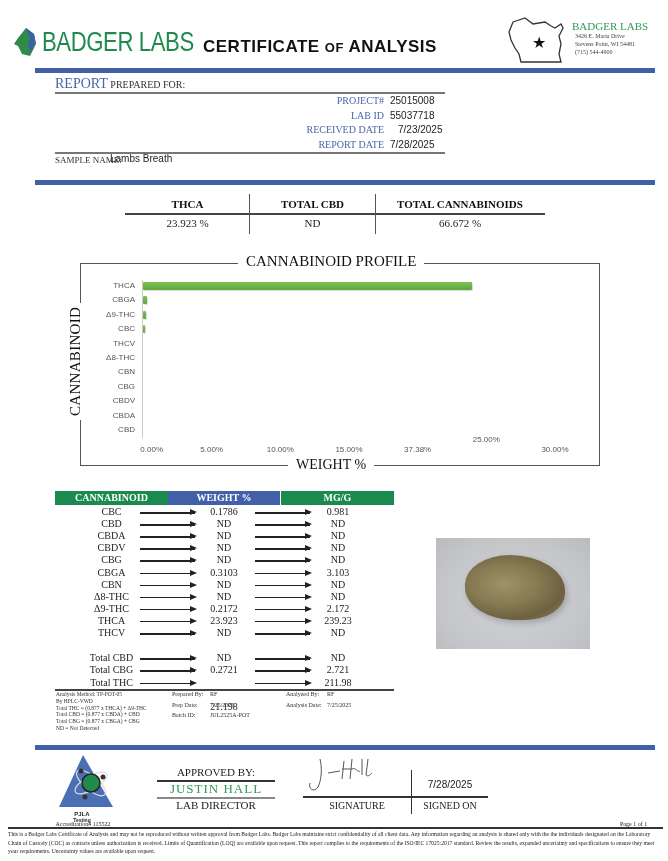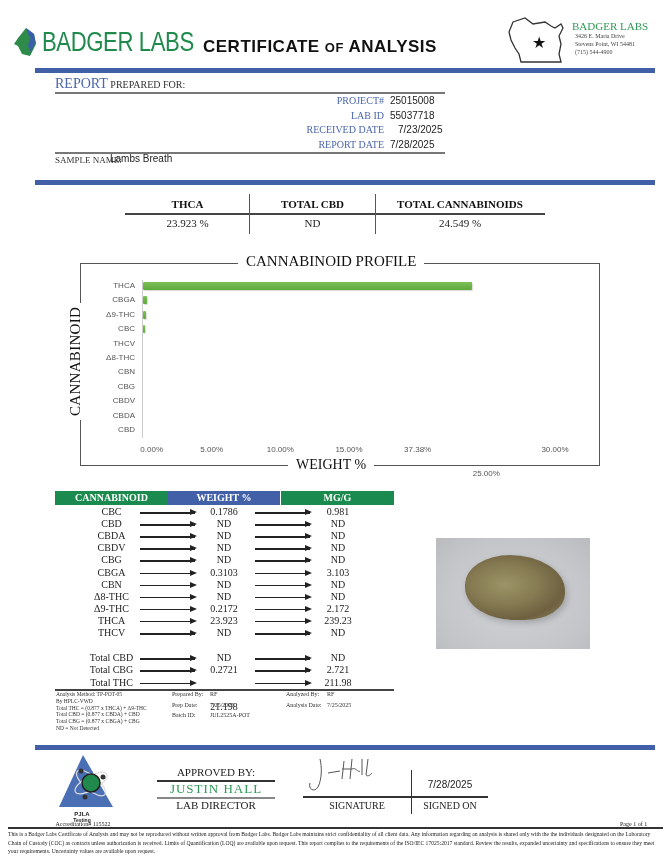--- a/index.html
+++ b/index.html
@@ -107,21 +107,21 @@
 <div class="abs sample-val">Lambs Breath</div>
 
 <div class="abs blue-bar" style="top:180px"></div>
 
 <div class="abs sum-head" style="left:125px; top:198px; width:125px;">THCA</div>
 <div class="abs sum-head" style="left:250px; top:198px; width:125px;">TOTAL CBD</div>
 <div class="abs sum-head" style="left:375px; top:198px; width:170px;">TOTAL CANNABINOIDS</div>
 <div class="abs rule" style="left:125px; top:213px; width:420px; background:#444;"></div>
 <div class="abs sum-val" style="left:125px; top:217px; width:125px;">23.923 %</div>
 <div class="abs sum-val" style="left:250px; top:217px; width:125px;">ND</div>
-<div class="abs sum-val" style="left:375px; top:217px; width:170px;">24.549 %</div>
+<div class="abs sum-val" style="left:375px; top:217px; width:170px;">66.672 %</div>
 <div class="abs vline" style="left:249px; top:194px; height:40px;"></div>
 <div class="abs vline" style="left:375px; top:194px; height:40px;"></div>
 
 <div class="abs chart-frame"></div>
 <div class="abs chart-title">CANNABINOID PROFILE</div>
 <div class="abs chart-ylabel">CANNABINOID</div>
 <div class="abs chart-xlabel">WEIGHT %</div>
 
 <div class="abs axis-line" style="left:142px; top:280px; width:1px; height:158px;"></div>
 
@@ -137,21 +137,21 @@
     <div class="abs cat-label" style="left: 75px; top: 396.2px;">CBDV</div>
     <div class="abs cat-label" style="left: 75px; top: 410.6px;">CBDA</div>
     <div class="abs cat-label" style="left: 75px; top: 425px;">CBD</div>
   </div>
 <div id="chart-ticks">
     <div class="abs tick-label" style="left: 123px; top: 445px; text-align: right;">0.00%</div>
     <div class="abs tick-label" style="left: 191.667px; top: 445px;">5.00%</div>
     <div class="abs tick-label" style="left: 260.333px; top: 445px;">10.00%</div>
     <div class="abs tick-label" style="left: 329px; top: 445px;">15.00%</div>
     <div class="abs tick-label" style="left: 397.667px; top: 445px;">37.38%</div>
-    <div class="abs tick-label" style="left: 466.333px; top: 469px; text-align: center;">25.00%</div>
+    <div class="abs tick-label" style="left: 466.333px; top: 435px; text-align: center;">25.00%</div>
     <div class="abs tick-label" style="left: 535px; top: 445px;">30.00%</div>
   </div>
 <div id="chart-bars">
     <div class="abs bar" style="left: 143px; top: 282px; width: 328.543px;"></div>
     <div class="abs bar" style="left: 143px; top: 296.4px; width: 4.26145px;"></div>
     <div class="abs bar" style="left: 143px; top: 310.8px; width: 2.98288px;"></div>
     <div class="abs bar" style="left: 143px; top: 325.2px; width: 2px;"></div>
   </div>
 
 <div class="abs th" style="left:55px; top:491px; width:113px; background:#1a8a4e;">CANNABINOID</div>

